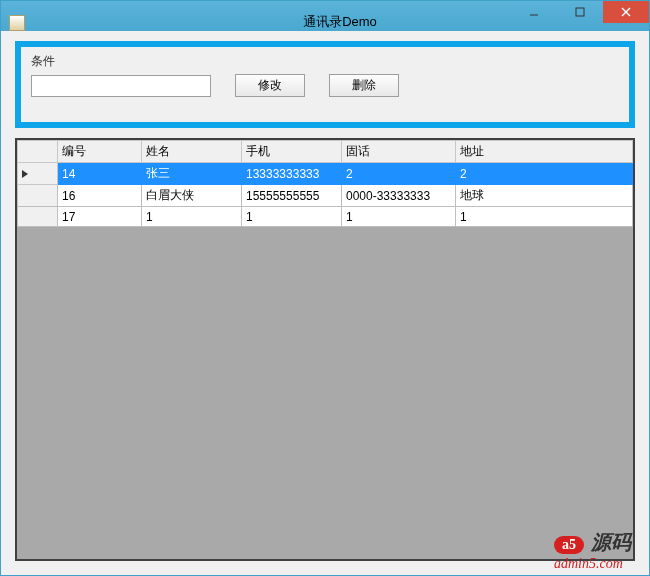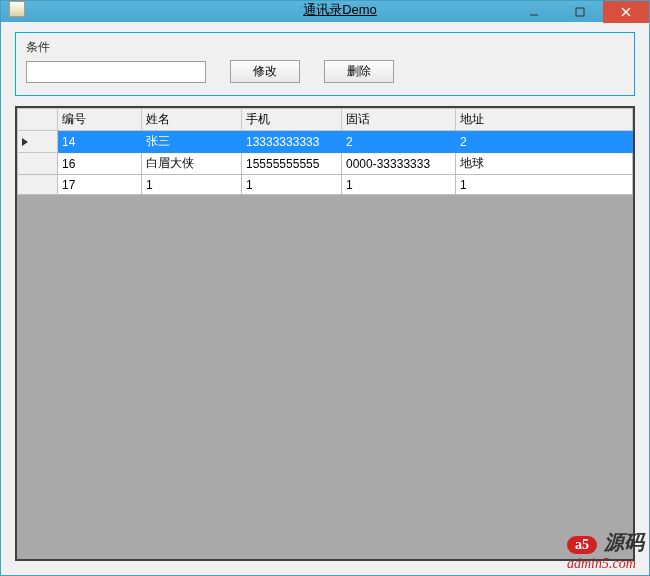--- a/index.html
+++ b/index.html
@@ -14,27 +14,26 @@
     }
     .window {
       width: 650px;
       height: 576px;
       border: 1px solid #3fa1c9;
       background: #f0f0f0;
       display: flex;
       flex-direction: column;
     }
     .titlebar {
-      height: 21px;
+      height: 30px;
       background: linear-gradient(#5bb3d9, #4aa8d0);
       display: flex;
-      align-items: flex-start;
+      align-items: flex-end;
       color: #000;
       position: relative;
-      text-decoration: underline;
     }
     .title-icon {
       width: 16px; height: 16px;
       margin: 0 6px 0 8px;
       background: linear-gradient(#fff,#e0d0a0);
       border: 1px solid #b0a070;
       display: inline-block;
     }
     .title-text {
       flex: 1;
@@ -59,23 +58,23 @@
     .win-btn.max { background: transparent; }
     .win-btn.close { background: #d94f3d; color: #fff; }
     .client {
       flex: 1;
       background: #f0f0f0;
       padding: 10px 14px 14px 14px;
       display: flex;
       flex-direction: column;
     }
     .panel {
-      border: 1px solid #0ea5e9;
-      background: #f0f0f0;
-      padding: 6px 10px 12px 10px;
+      border: 6px solid #0ea5e9;
+      background: #f0f0f0;
+      padding: 6px 10px 25px 10px;
       margin-bottom: 10px;
     }
     .panel-label {
       font-size: 12px;
       color: #333;
       margin-bottom: 4px;
     }
     .panel-row {
       display: flex;
       align-items: center;
@@ -141,21 +140,21 @@
       border-left: 6px solid #333;
     }
     col.c-rowhdr { width: 40px; }
     col.c1 { width: 84px; }
     col.c2 { width: 100px; }
     col.c3 { width: 100px; }
     col.c4 { width: 114px; }
     col.c5 { width: auto; }
     .watermark {
       position: absolute;
-      right: 6px; bottom: 4px;
+      right: 19px; bottom: 4px;
       font-style: italic;
       font-family: Georgia, serif;
       pointer-events: none;
     }
     .watermark .a5-badge {
       display:inline-block;
       background:#d42020;
       color:#fff;
       border-radius:10px;
       padding:1px 8px;

